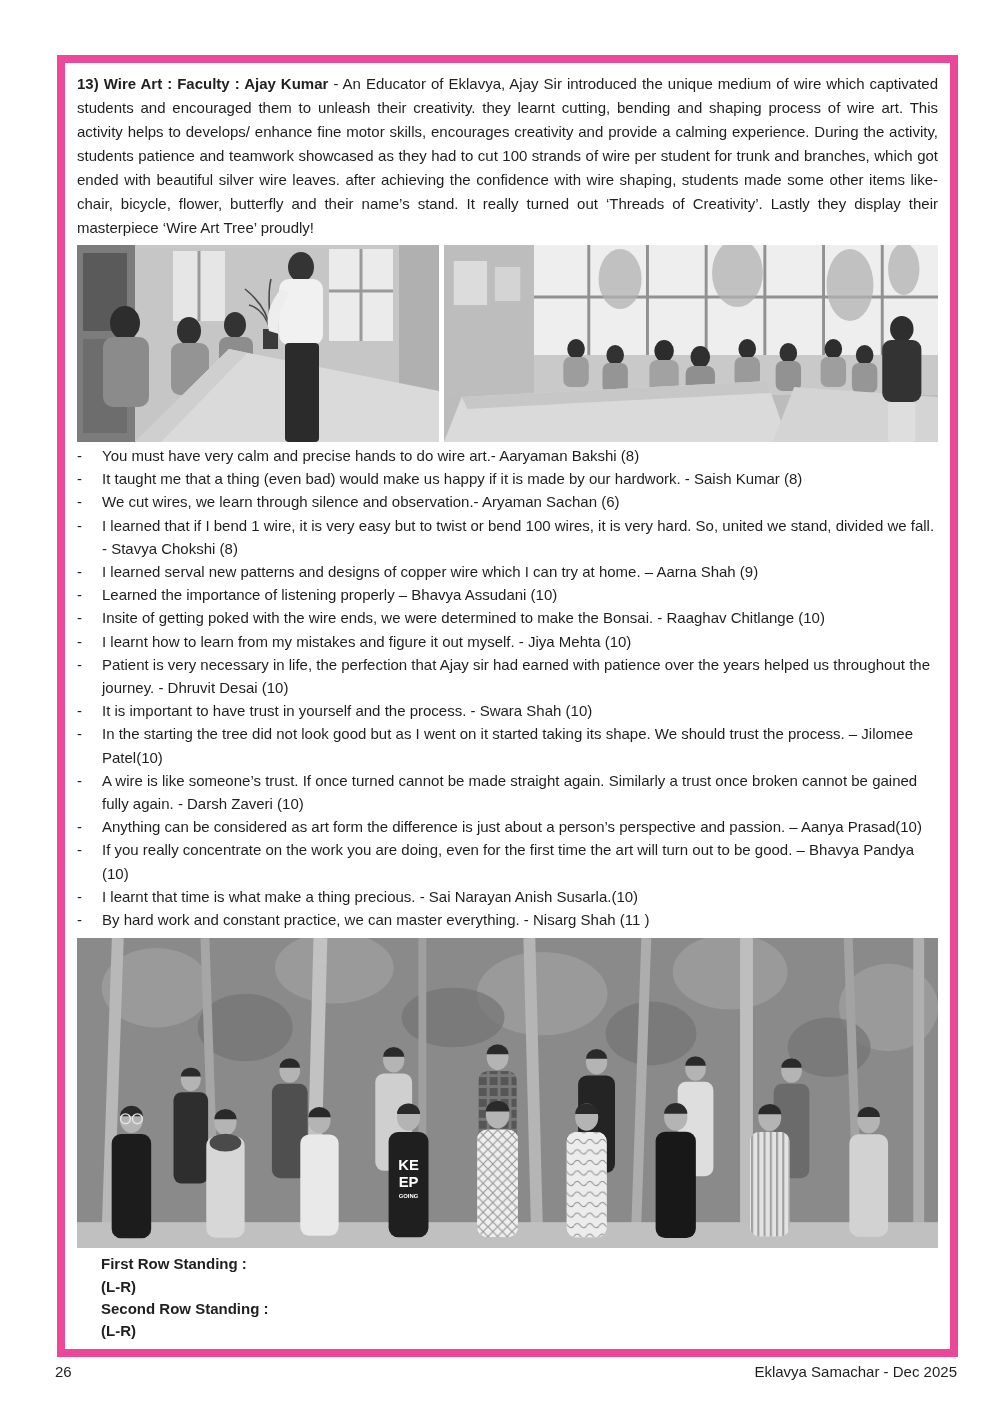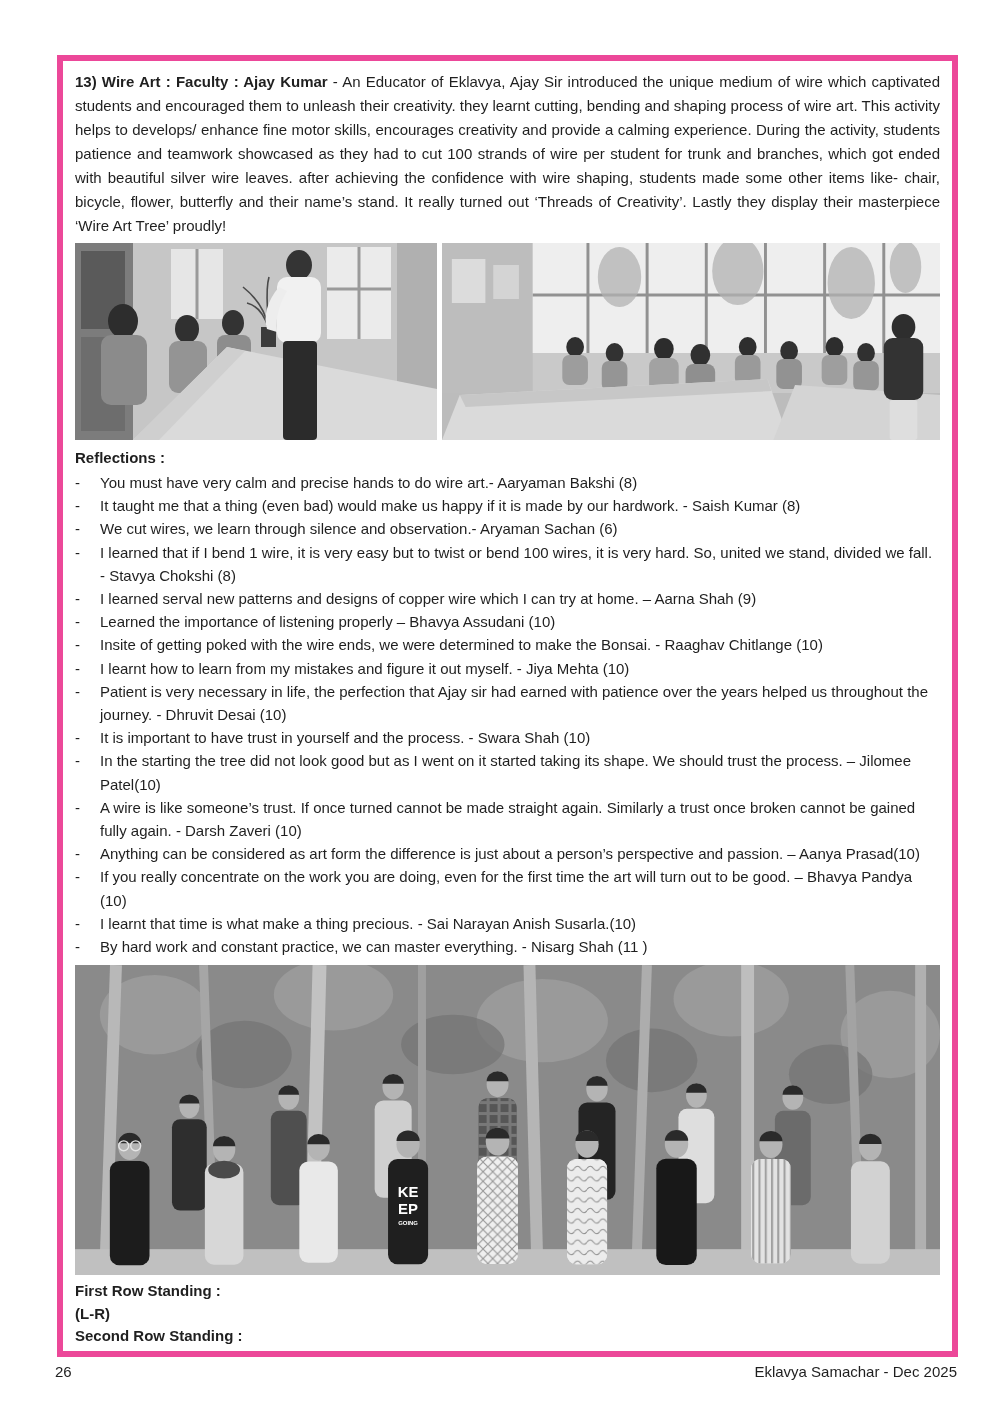--- a/index.html
+++ b/index.html
@@ -7,21 +7,21 @@
   body {
     position:relative;
     width:1000px; height:1414px;
     font-family:"Liberation Sans", sans-serif;
     color:#1f1f1f;
     overflow:hidden;
   }
   .page-box {
     position:absolute; left:57px; top:55px;
     width:901px; height:1302px;
-    border:6px solid #ec4899;
+    border:8px solid #ec4899;
     padding:9px 12px 0 12px;
     display:flex; flex-direction:column;
     overflow:hidden;
     background:#fff;
   }
   .article {
     font-size:15px; line-height:24px;
     text-align:justify;
   }
   .article .lead { font-weight:bold; }
@@ -33,21 +33,21 @@
   .reflections-heading {
     margin-top:7px; font-weight:bold; font-size:15px; line-height:22px;
   }
   .reflections-list { margin-top:2px; }
   .r-item { display:flex; font-size:15px; line-height:23.2px; }
   .r-dash { flex:0 0 25px; }
   .r-text { flex:1; }
   .group-photo { margin-top:7px; height:310px; flex:0 0 auto; background:#d946ef; }
   .group-photo svg { display:block; width:100%; height:100%; }
   .captions { margin-top:5px; font-size:15px; line-height:22.4px; }
-  .cap-row { display:flex; }
+  .cap-row { display:flex;margin-left:24px; }
   .cap-label { flex:0 0 178px; font-weight:bold; }
   .cap-names { flex:1; }
   .footer {
     position:absolute; left:55px; right:43px; top:1363px;
     display:flex; justify-content:space-between; align-items:baseline;
     font-size:15px;
   }
   .footer .issue { font-weight:normal; }
 </style>
 </head>
@@ -143,21 +143,20 @@
         <polygon points="358,142 505,152 505,197 336,197" fill="#d4d4d4"></polygon>
         <g>
           <ellipse cx="468" cy="84" rx="12" ry="13" fill="#2e2e2e"></ellipse>
           <rect x="448" y="95" width="40" height="62" rx="9" fill="#333333"></rect>
           <rect x="454" y="157" width="28" height="40" rx="3" fill="#dedede"></rect>
         </g>
       </svg>
     </div>
   </div>
 
-  <div class="reflections-heading">Reflections :</div>
 
   <div class="reflections-list">
     <div class="r-item">
         <span class="r-dash">-</span>
         <span class="r-text">You must have very calm and precise hands to do wire art.- Aaryaman Bakshi (8)</span>
       </div>
     <div class="r-item">
         <span class="r-dash">-</span>
         <span class="r-text">It taught me that a thing (even bad) would make us happy if it is made by our hardwork. - Saish Kumar (8)</span>
       </div>

